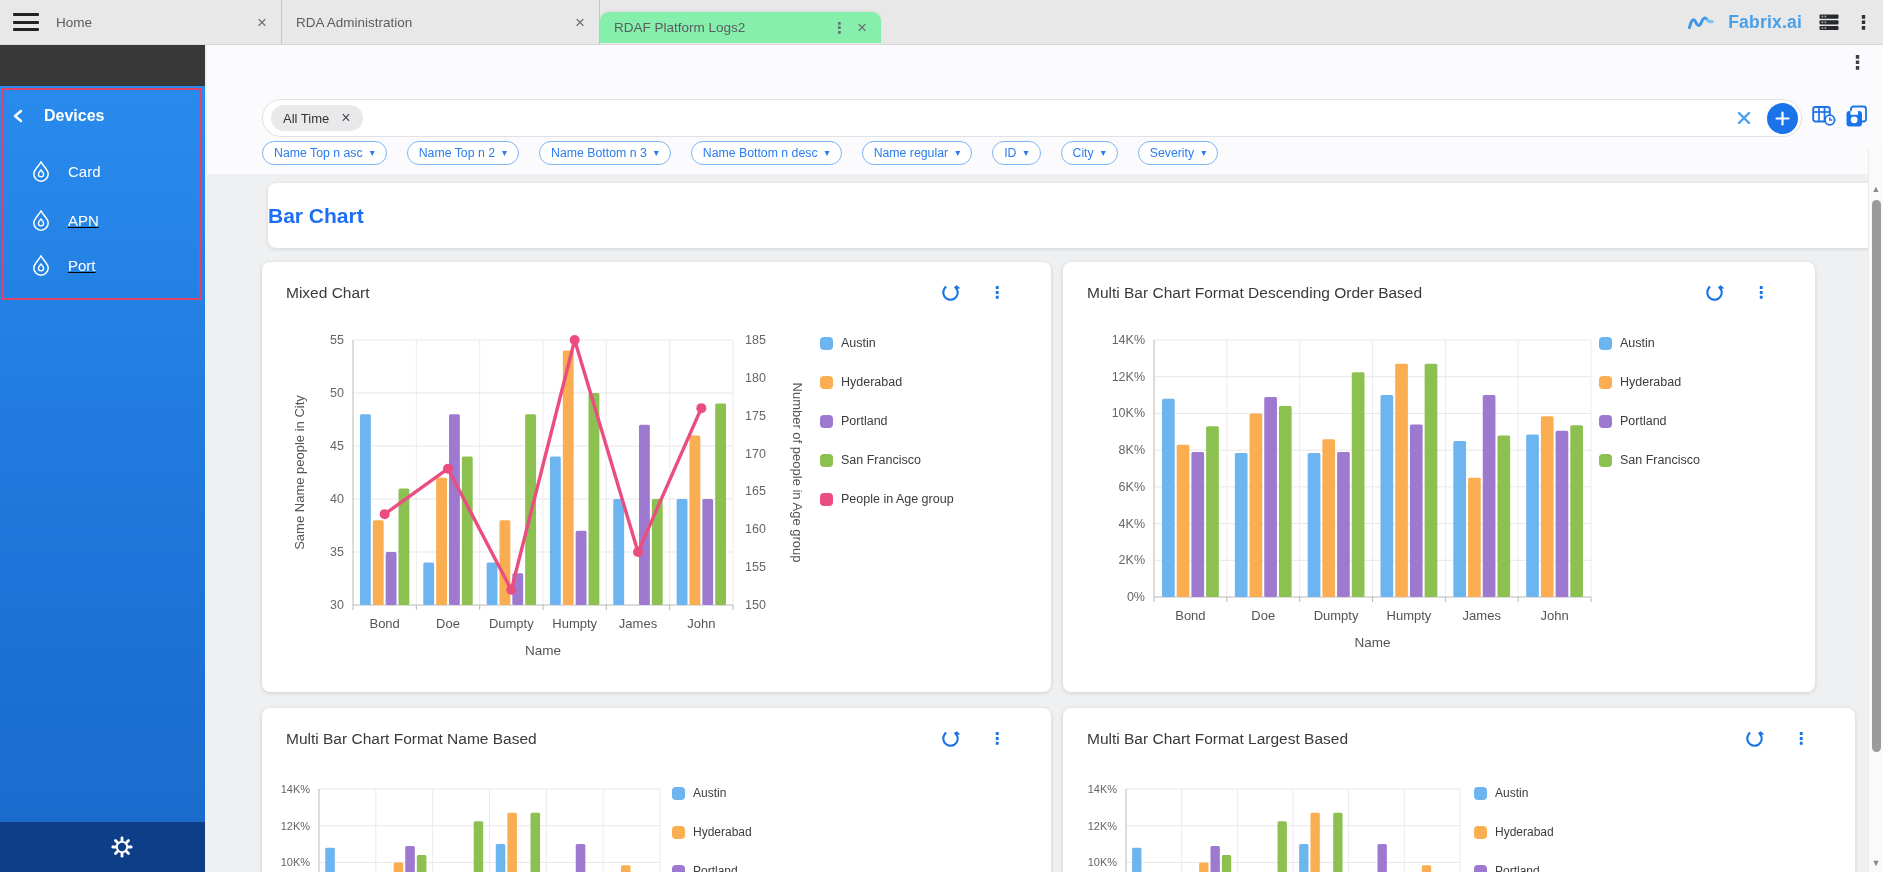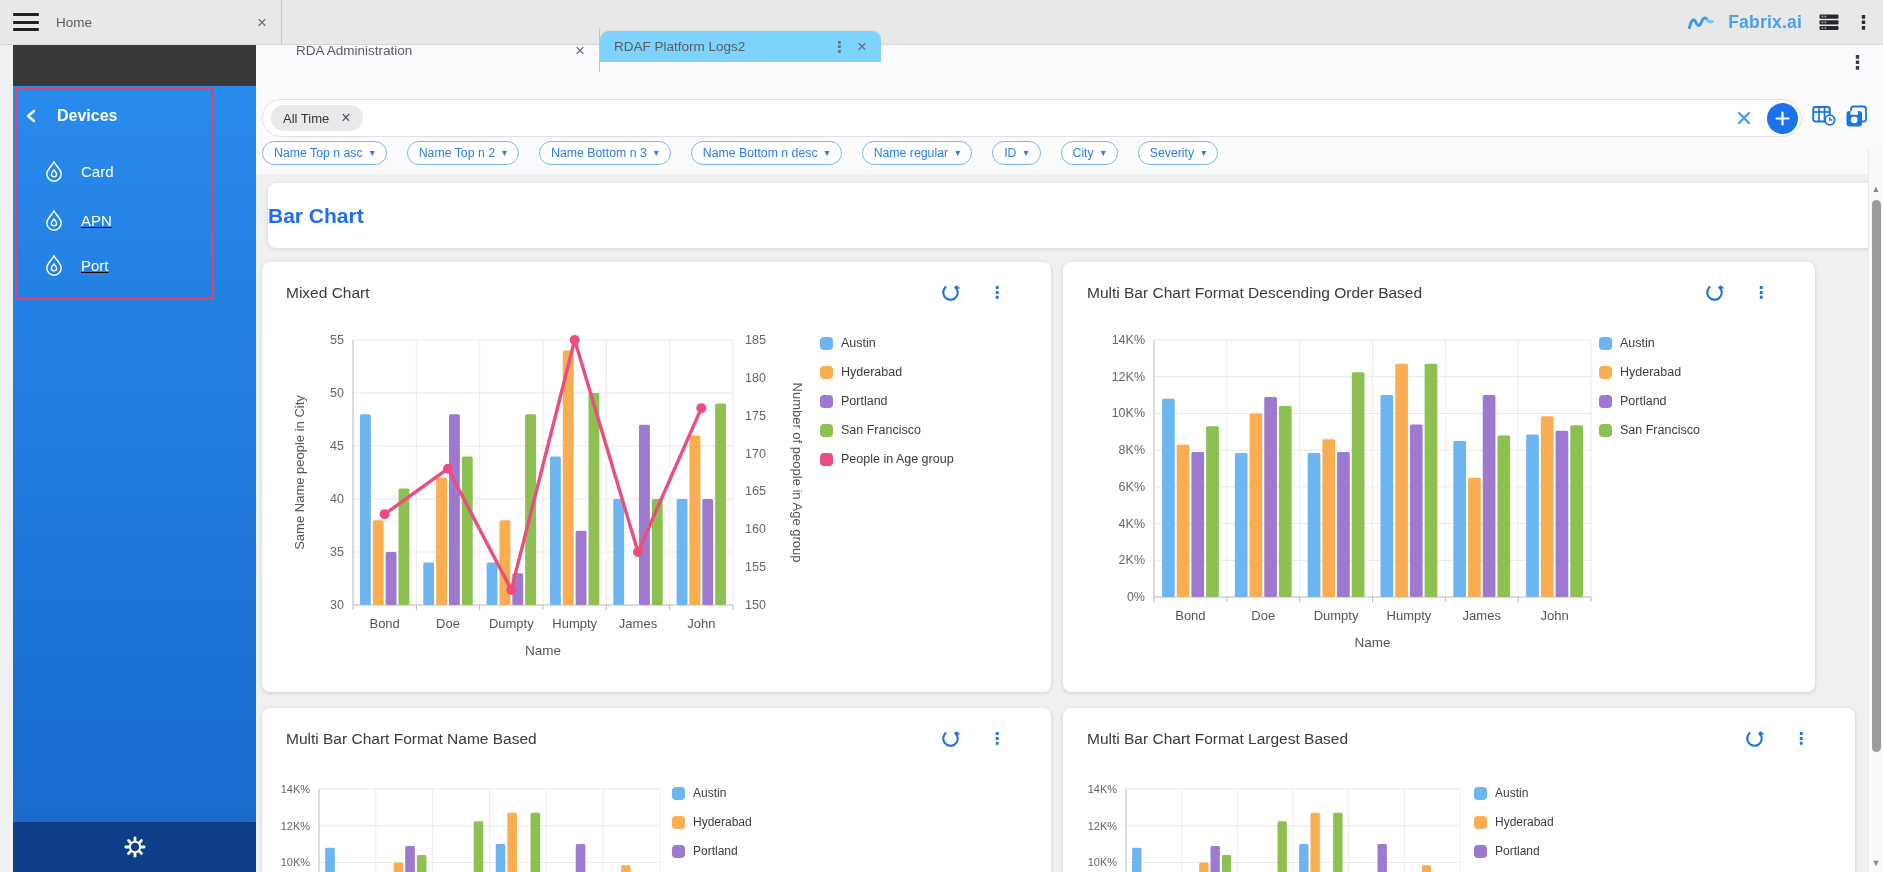--- a/index.html
+++ b/index.html
@@ -11,26 +11,26 @@
   
   .topbar{position:absolute;left:0;top:0;width:100%;height:44px;background:#e8e8e9;border-bottom:1px solid #d7d7d9;z-index:30}
   .hamburger{position:absolute;left:13px;top:13px;width:26px;height:18px;display:flex;flex-direction:column;justify-content:space-between;cursor:pointer}
   .hamburger span{display:block;height:3px;background:#222;border-radius:1px}
   .tabs{position:absolute;left:42px;top:0;height:44px;display:flex}
   .tab{position:relative;height:44px;display:flex;align-items:center;box-sizing:border-box;
        border-right:1px solid #c5c5c7;color:#5a5d61;font-size:13.5px;padding:8px 14px;cursor:pointer}
   .tab .tab-label{flex:1;white-space:nowrap;overflow:hidden}
   .tab .tab-close{color:#6a6d71;font-size:17px;margin-left:10px;line-height:1}
   .tab .tab-kebab{color:#6a6d71;font-size:15px;font-weight:bold;margin-left:10px;line-height:1}
-  .tab.active{background:#7dd3fc;border-right:none;border-radius:9px 9px 0 0;height:31px;margin-top:31px;box-shadow:0 -1px 2px rgba(0,0,0,.06)}
+  .tab.active{background:#86efac;border-right:none;border-radius:9px 9px 0 0;height:31px;margin-top:12px;box-shadow:0 -1px 2px rgba(0,0,0,.06)}
   .topbar-right{position:absolute;right:8px;top:0;height:44px;display:flex;align-items:center;gap:13px}
   .brand{color:#4aa0e8;font-size:17.5px;font-weight:bold;letter-spacing:.2px}
   .kebab-dark{color:#2c2e31;font-size:19px;font-weight:bold;line-height:1;cursor:pointer;padding:0 2px}
   
-  .sidebar{position:absolute;left:13px;top:44px;width:243px;bottom:0;background:linear-gradient(180deg,#2a8def 0%,#1d72d6 70%,#1a6acb 100%);z-index:20}
+  .sidebar{position:absolute;left:0;top:44px;width:205px;bottom:0;background:linear-gradient(180deg,#2a8def 0%,#1d72d6 70%,#1a6acb 100%);z-index:20}
   .sidebar-darkstrip{position:absolute;left:0;top:0;width:100%;height:42px;background:#383838}
   .sidebar-highlight{position:absolute;left:2px;top:44px;width:199px;height:212px;border:2.5px solid #e0436a;box-sizing:border-box}
   .sb-header{position:absolute;left:0;top:12px;width:100%;height:28px;display:flex;align-items:center}
   .sb-chevron{margin-left:8px;display:flex;align-items:center;cursor:pointer}
   .sb-title{margin-left:20px;color:#fff;font-size:16px;font-weight:bold}
   .sb-item{position:absolute;left:0;width:100%;height:30px;display:flex;align-items:center;cursor:pointer}
   .sb-item .sb-icon{margin-left:26px;display:flex;align-items:center}
   .sb-item .sb-label{margin-left:16px;color:#fff;font-size:15px}
   .sidebar-footer{position:absolute;left:0;bottom:0;width:100%;height:50px;background:#0d3e87;display:flex;align-items:center}
   .gear-wrap{margin-left:110px;cursor:pointer;display:flex}
@@ -58,21 +58,21 @@
   #card0{left:262px;top:262px;width:789px;height:430px}
   #card1{left:1063px;top:262px;width:752px;height:430px}
   #card2{left:262px;top:708px;width:789px;height:430px}
   #card3{left:1063px;top:708px;width:792px;height:430px}
   .card-h{position:absolute;left:24px;right:46px;top:20px;display:flex;justify-content:space-between;align-items:center;z-index:3}
   .card-title{color:#3a3a3a;font-size:15.5px}
   .card-actions{display:flex;align-items:center;gap:28px}
   .kebab-blue{color:#1a73e8;font-size:16px;font-weight:bold;line-height:1;cursor:pointer}
   .refresh{display:flex;cursor:pointer}
   svg.chart{position:absolute;left:0;top:0}
-  .legend{position:absolute;display:flex;flex-direction:column;gap:13px;color:#3c3c3c;z-index:3}
+  .legend{position:absolute;display:flex;flex-direction:column;gap:23px;color:#3c3c3c;z-index:3}
   .legend .it{display:flex;align-items:center;gap:8px;height:16px}
   .legend .sw{width:13px;height:13px;border-radius:4px;flex:0 0 auto}
   
   .scroll-track{position:absolute;right:0;top:148px;bottom:0;width:14px;background:#fafafa;border-left:1px solid #ececec;z-index:10}
   .scroll-arrow{position:absolute;left:2px;width:10px;text-align:center;color:#8a8a8a;font-size:9px;line-height:10px;cursor:pointer}
   .scroll-thumb{position:absolute;left:2.5px;top:52px;width:9px;height:552px;background:#9b9b9b;border-radius:5px;cursor:pointer}
 </style>
 </head>
 <body>
 
@@ -80,21 +80,21 @@
   <div class="hamburger">
       <span></span>
       <span></span>
       <span></span>
     </div>
   <div class="tabs" id="tabs">
       <div class="tab" style="width: 240px;">
         <span class="tab-label">Home</span>
         <span class="tab-close">×</span>
       </div>
-      <div class="tab" style="width: 318px; margin-top: 28px;">
+      <div class="tab" style="width: 318px;">
         <span class="tab-label">RDA Administration</span>
         <span class="tab-close">×</span>
       </div>
       <div class="tab active" style="width: 281px;">
         <span class="tab-label">RDAF Platform Logs2</span>
         <span class="tab-kebab">⋮</span>
         <span class="tab-close">×</span>
       </div>
     </div>
   <div class="topbar-right">

